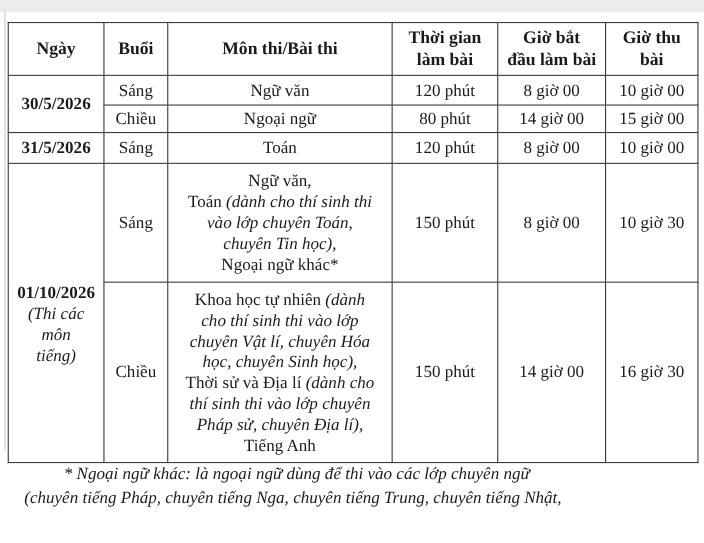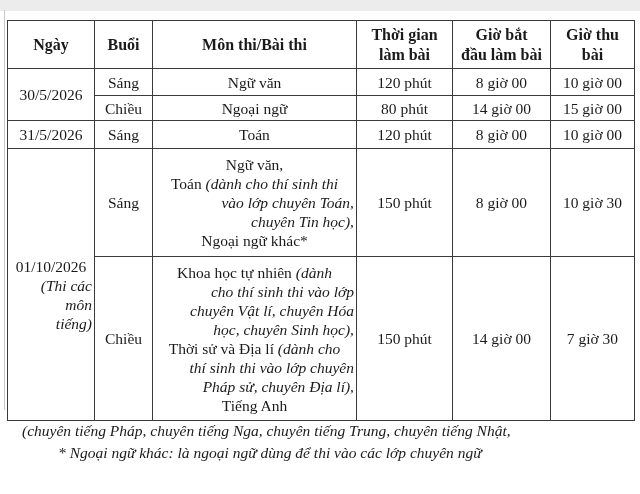--- a/index.html
+++ b/index.html
@@ -26,22 +26,22 @@
     font-size: 15.5px;
     line-height: 19px;
   }
   table.sched td, table.sched th {
     border: 1px solid #3a3a3a;
     text-align: center;
     vertical-align: middle;
     padding: 0 2px;
   }
   table.sched th { font-weight: bold; font-size: 16px; line-height: 20px; }
-  .b { font-weight: normal; margin-top: 20px; }
-  .i { font-style: italic; text-align: right; }
+  .b { font-weight: bold; margin-top: 20px; }
+  .i { font-style: italic; }
   .footnote {
     position: absolute; left: 22px; top: 420px; width: 598px;
     font-family: "Liberation Serif", "DejaVu Serif", serif;
     font-style: italic; font-size: 15.5px; line-height: 22px;
     text-align: justify;
     color: #1a1a1a;
   }
   .footnote .indent { display: inline-block; width: 36px; }
   .line { display: block; }
 </style>
@@ -130,21 +130,21 @@
       <span class="line i">cho thí sinh thi vào lớp</span>
       <span class="line i">chuyên Vật lí, chuyên Hóa</span>
       <span class="line i">học, chuyên Sinh học),</span>
       <span class="line"><span>Thời sử và Địa lí </span><span class="i">(dành cho</span></span>
       <span class="line i">thí sinh thi vào lớp chuyên</span>
       <span class="line i">Pháp sử, chuyên Địa lí),</span>
       <span class="line">Tiếng Anh</span>
     </td>
     <td>150 phút</td>
     <td>14 giờ 00</td>
-    <td>7 giờ 30</td>
+    <td>16 giờ 30</td>
   </tr>
 </tbody>
   </table>
 
 <div class="footnote">
+  <span class="line"><span class="indent"></span><span>* Ngoại ngữ khác: là ngoại ngữ dùng để thi vào các lớp chuyên ngữ</span></span>
   <span class="line">(chuyên tiếng Pháp, chuyên tiếng Nga, chuyên tiếng Trung, chuyên tiếng Nhật,</span>
-  <span class="line"><span class="indent"></span><span>* Ngoại ngữ khác: là ngoại ngữ dùng để thi vào các lớp chuyên ngữ</span></span>
 </div>
 
 </body></html>

